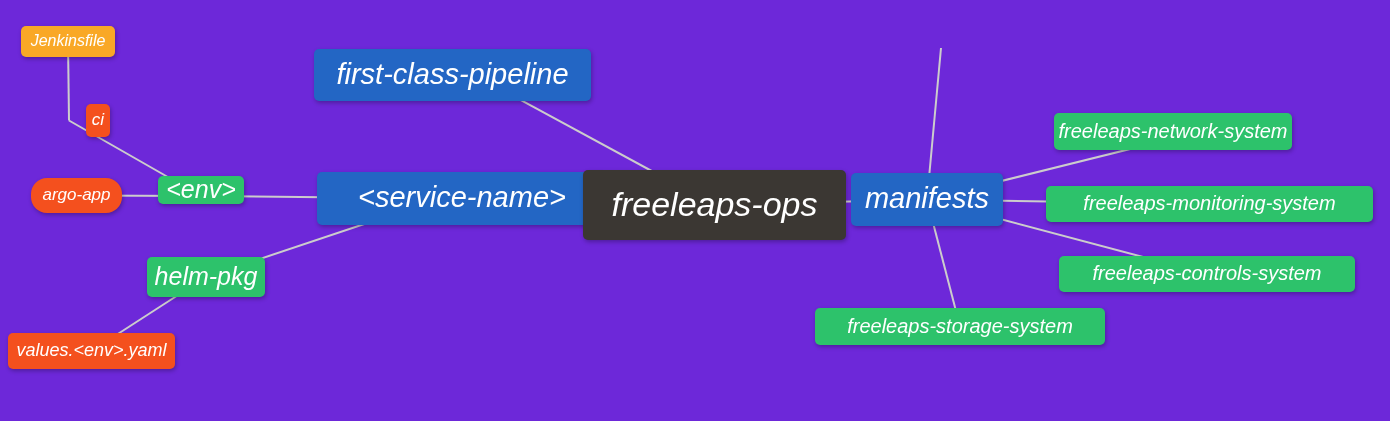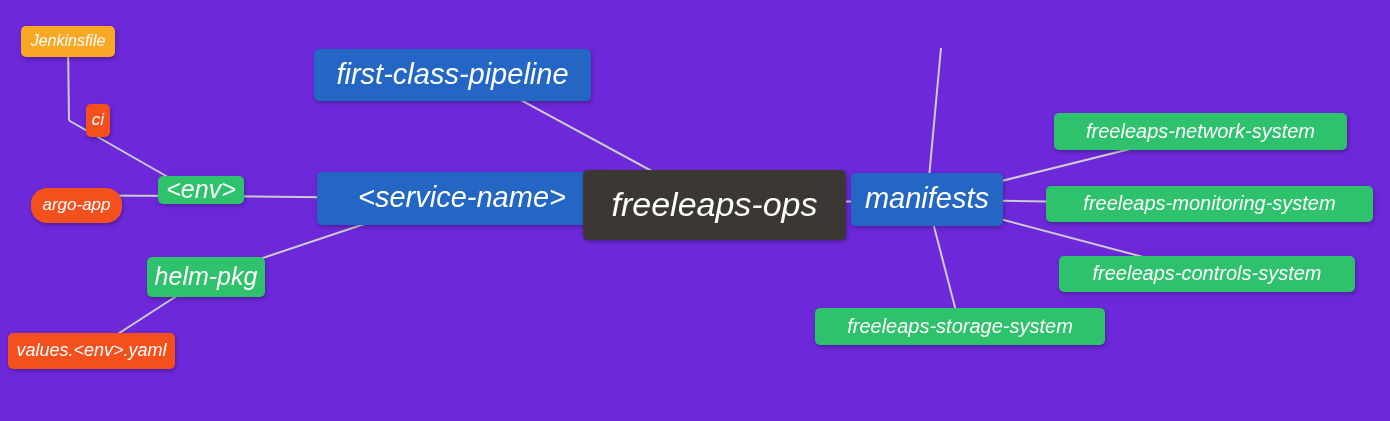--- a/index.html
+++ b/index.html
@@ -58,21 +58,21 @@
       <line x1="927" y1="199.5" x2="1209.5" y2="204" stroke="#cccccc" stroke-width="2"></line>
       <line x1="927" y1="199.5" x2="1207" y2="274" stroke="#cccccc" stroke-width="2"></line>
       <line x1="927" y1="199.5" x2="960" y2="326.5" stroke="#cccccc" stroke-width="2"></line>
     </svg>
     <div class="node" style="left: 21px; top: 26px; width: 94px; height: 31px; background: rgb(249, 168, 38); font-size: 16px; color: rgb(255, 255, 255);">
       <span class="node-label">Jenkinsfile</span>
     </div>
     <div class="node" style="left: 53px; top: 104px; width: 24px; height: 33px; background: rgb(244, 80, 30); font-size: 17px; color: rgb(255, 255, 255); margin-left: 33px;">
       <span class="node-label">ci</span>
     </div>
-    <div class="node" style="left: 31px; top: 188px; width: 91px; height: 35px; background: rgb(244, 80, 30); font-size: 17px; color: rgb(255, 255, 255); border-radius: 16px;">
+    <div class="node" style="left: 31px; top: 178px; width: 91px; height: 35px; background: rgb(244, 80, 30); font-size: 17px; color: rgb(255, 255, 255); border-radius: 16px;">
       <span class="node-label">argo-app</span>
     </div>
     <div class="node" style="left: 158px; top: 176px; width: 86px; height: 28px; background: rgb(45, 194, 107); font-size: 25px; color: rgb(255, 255, 255);">
       <span class="node-label">&lt;env&gt;</span>
     </div>
     <div class="node" style="left: 147px; top: 257px; width: 118px; height: 40px; background: rgb(45, 194, 107); font-size: 25px; color: rgb(255, 255, 255);">
       <span class="node-label">helm-pkg</span>
     </div>
     <div class="node" style="left: 8px; top: 333px; width: 167px; height: 36px; background: rgb(244, 80, 30); font-size: 18px; color: rgb(255, 255, 255);">
       <span class="node-label">values.&lt;env&gt;.yaml</span>
@@ -82,21 +82,21 @@
     </div>
     <div class="node" style="left: 317px; top: 172px; width: 290px; height: 53px; background: rgb(35, 102, 196); font-size: 29px; color: rgb(255, 255, 255);">
       <span class="node-label">&lt;service-name&gt;</span>
     </div>
     <div class="node" style="left: 583px; top: 170px; width: 263px; height: 70px; background: rgb(59, 55, 51); font-size: 34px; color: rgb(255, 255, 255); text-align: right;">
       <span class="node-label">freeleaps-ops</span>
     </div>
     <div class="node" style="left: 851px; top: 173px; width: 152px; height: 53px; background: rgb(35, 102, 196); font-size: 29px; color: rgb(255, 255, 255);">
       <span class="node-label">manifests</span>
     </div>
-    <div class="node" style="left: 1054px; top: 113px; width: 293px; height: 37px; background: rgb(45, 194, 107); font-size: 20px; color: rgb(255, 255, 255);">
+    <div class="node" style="left: 1054px; top: 113px; width: 238px; height: 37px; background: rgb(45, 194, 107); font-size: 20px; color: rgb(255, 255, 255);">
       <span class="node-label">freeleaps-network-system</span>
     </div>
     <div class="node" style="left: 1046px; top: 186px; width: 327px; height: 36px; background: rgb(45, 194, 107); font-size: 20px; color: rgb(255, 255, 255);">
       <span class="node-label">freeleaps-monitoring-system</span>
     </div>
     <div class="node" style="left: 1059px; top: 256px; width: 296px; height: 36px; background: rgb(45, 194, 107); font-size: 20px; color: rgb(255, 255, 255);">
       <span class="node-label">freeleaps-controls-system</span>
     </div>
     <div class="node" style="left: 815px; top: 308px; width: 290px; height: 37px; background: rgb(45, 194, 107); font-size: 20px; color: rgb(255, 255, 255);">
       <span class="node-label">freeleaps-storage-system</span>

